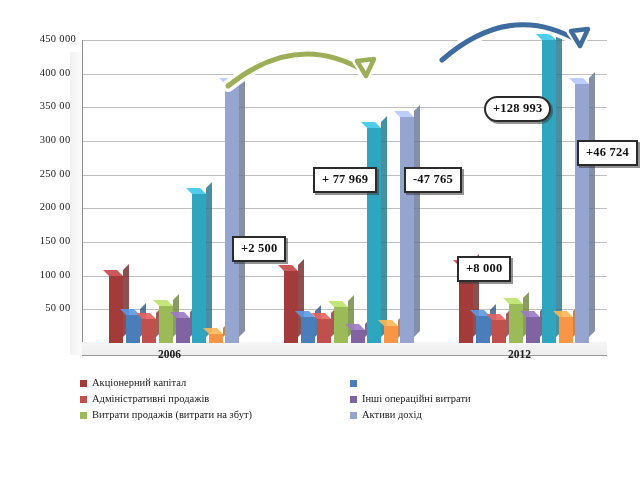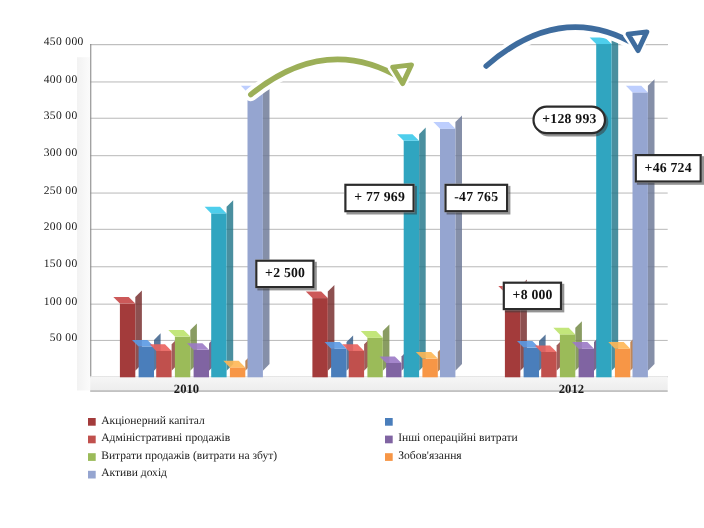--- a/index.html
+++ b/index.html
@@ -213,21 +213,21 @@
         </div>
         <div class="bar" title="Чистий дохід 2012: 384000" style="left: 493.3px; width: 14px; height: 258.56px;">
           <div class="side" style="background: rgb(149, 165, 208); filter: brightness(0.72);"></div>
           <div class="face" style="background: linear-gradient(90deg, rgb(149, 165, 208), rgb(149, 165, 208));"></div>
           <div class="top" style="background: rgb(149, 165, 208); filter: brightness(1.22);"></div>
         </div>
       </div>
   </div>
 
   <div class="xlabels" id="xlabels">
-      <div class="xtick" style="left: 0px; width: 175px;">2010</div>
+      <div class="xtick" style="left: 0px; width: 175px;">2006</div>
       <div class="xtick" style="left: 350px; width: 175px;">2012</div>
     </div>
 
   <svg class="arrow-svg" id="arrows">
       <path d="M 228 86 Q 297 30 366 72" fill="none" stroke="#ffffff" stroke-width="12" stroke-linecap="round"></path>
       <path d="M 228 86 Q 297 30 366 72" fill="none" stroke="#94a84a" stroke-width="5" stroke-linecap="round" opacity=".92"></path>
       <path d="M 355 62 L 366 78 L 376 60 Z" fill="#ffffff" stroke="#ffffff" stroke-width="5" stroke-linejoin="round"></path>
       <path d="M 357 61 L 366 76 L 374 59 Z" fill="none" stroke="#94a84a" stroke-width="4.5" stroke-linejoin="round" stroke-linecap="round" opacity=".92"></path>
       <path d="M 442 60 Q 511 0 580 42" fill="none" stroke="#ffffff" stroke-width="12" stroke-linecap="round"></path>
       <path d="M 442 60 Q 511 0 580 42" fill="none" stroke="#2e5f96" stroke-width="5" stroke-linecap="round" opacity=".92"></path>
@@ -258,22 +258,18 @@
       </div>
       <div class="legend-item">
         <span class="legend-swatch" style="background: rgb(128, 100, 162);"></span>
         <span class="legend-label">Інші операційні витрати</span>
       </div>
       <div class="legend-item">
         <span class="legend-swatch" style="background: rgb(155, 187, 89);"></span>
         <span class="legend-label">Витрати продажів (витрати на збут)</span>
       </div>
       <div class="legend-item">
-        <span class="legend-swatch" style="background: rgb(247, 150, 70);"></span>
-        <span class="legend-label">Зобов'язання</span>
-      </div>
-      <div class="legend-item">
         <span class="legend-swatch" style="background: rgb(149, 165, 208);"></span>
         <span class="legend-label">Активи дохід</span>
       </div>
     </div>
 
 </div>
 
 </body></html>

